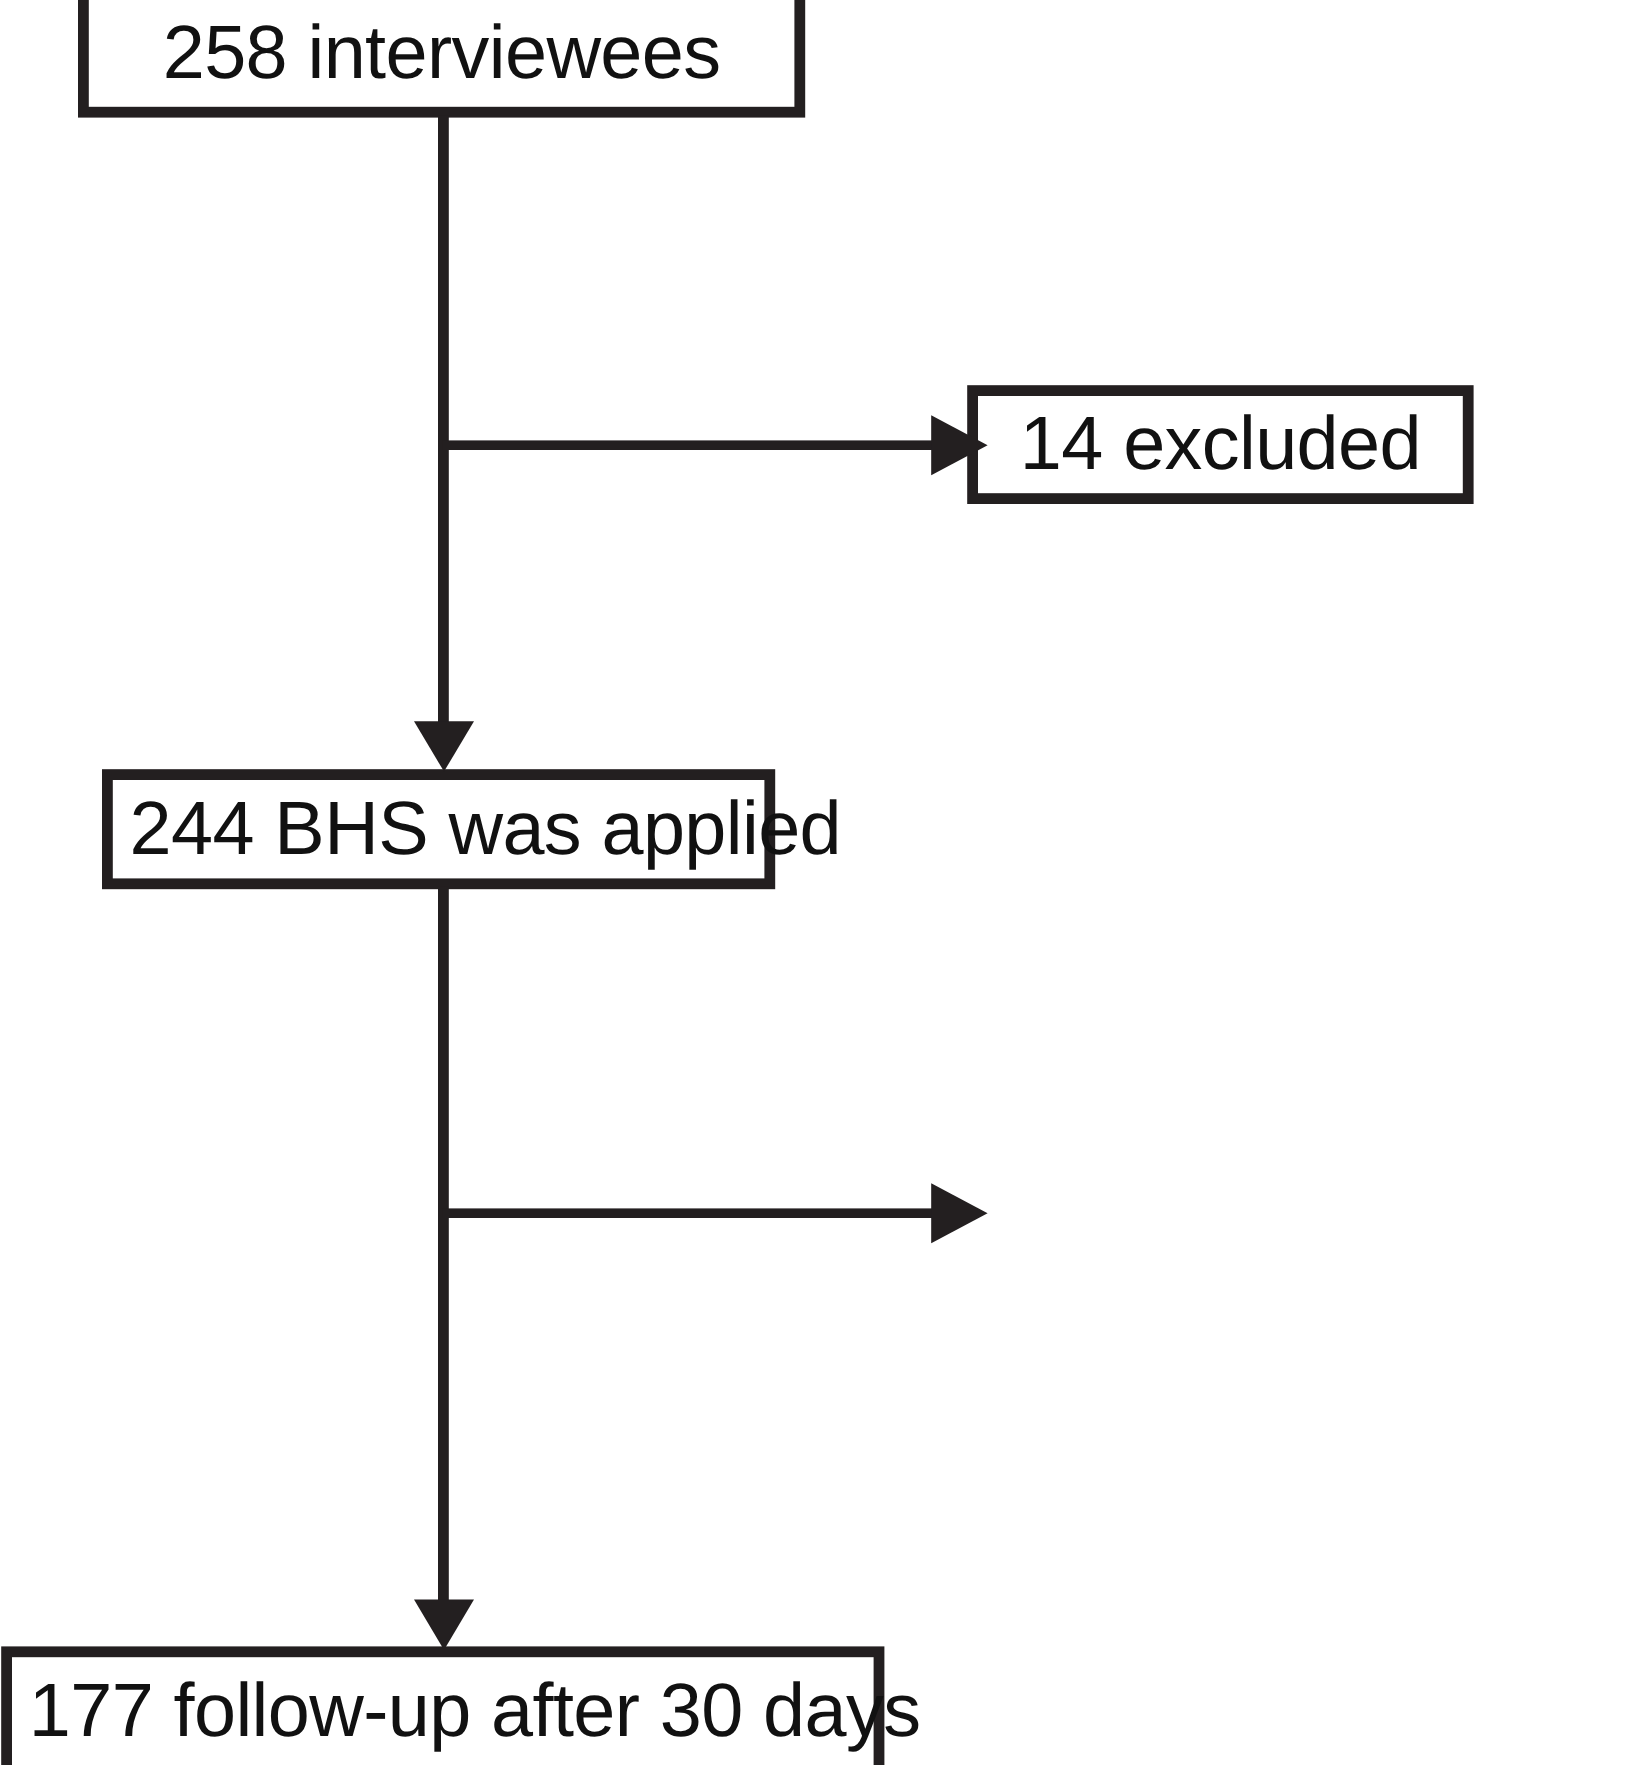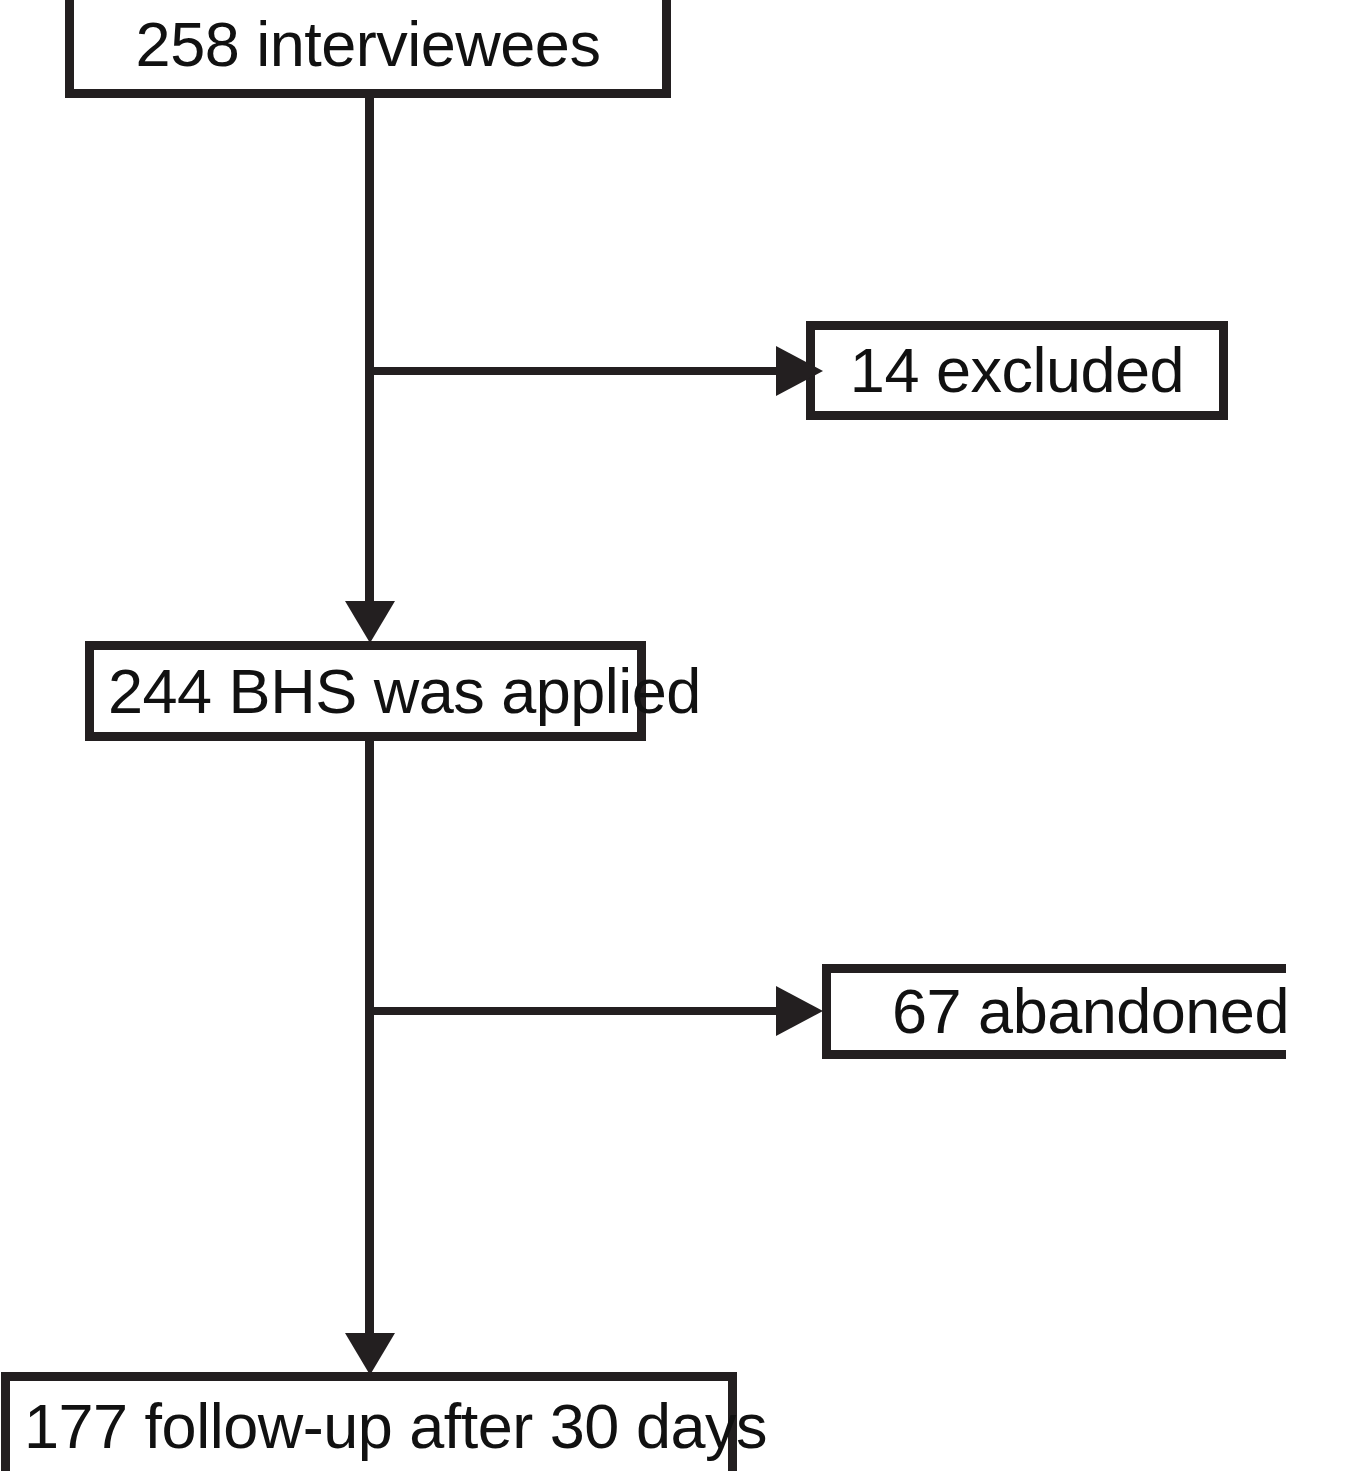--- a/index.html
+++ b/index.html
@@ -97,21 +97,20 @@
 <body>
 
 <div id="flowchart">
 
   <div class="node center" id="node-interviewees">258 interviewees</div>
 
   <div class="node center" id="node-excluded">14 excluded</div>
 
   <div class="node left" id="node-bhs">244 BHS was applied</div>
 
-  <div class="node center" id="node-abandoned">67 abandoned</div>
 
   <div class="node left" id="node-followup">177 follow-up after 30 days</div>
 
   <div class="vline" id="trunk-1"></div>
   <div class="arrow-down" id="arrow-into-bhs"></div>
 
   <div class="hline" id="branch-excluded-line"></div>
   <div class="arrow-right" id="arrow-into-excluded"></div>
 
   <div class="vline" id="trunk-2"></div>

